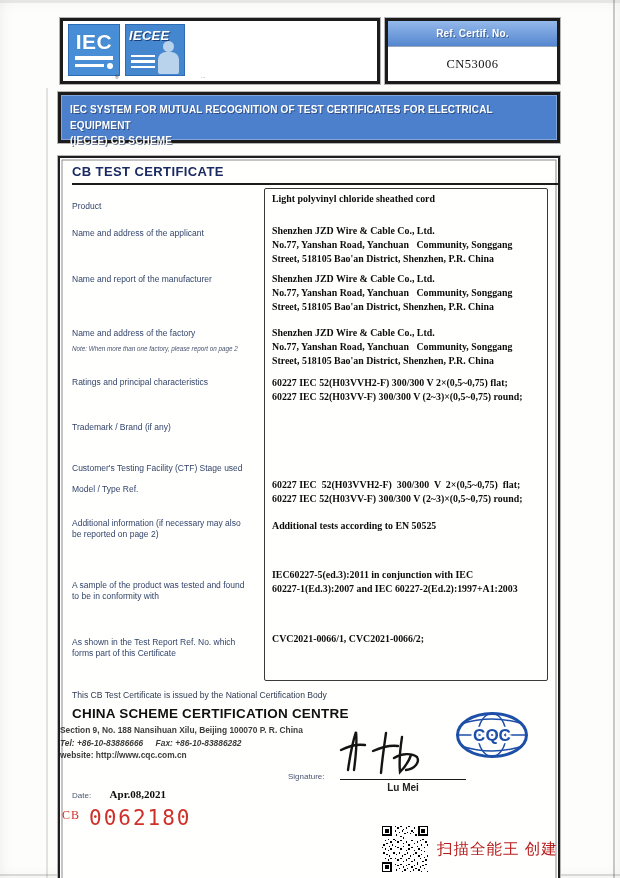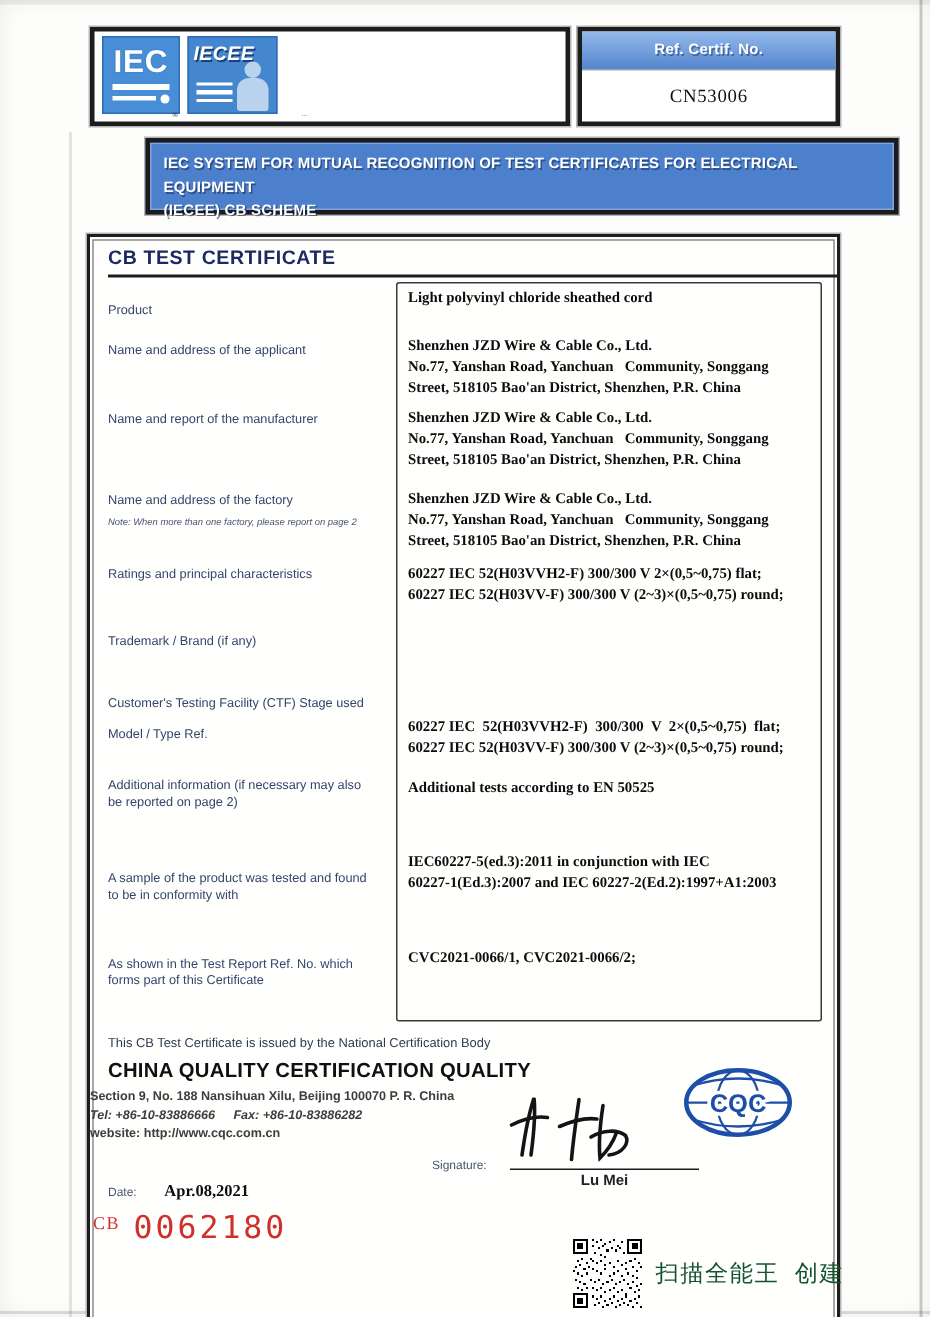--- a/index.html
+++ b/index.html
@@ -63,21 +63,20 @@
   }
 
   
   .banner {
     position:absolute; left:58px; top:92px; width:502px; height:51px;
     border:3px solid #1b1b1b; background:#4d80cc;
     box-shadow: inset 0 0 0 1px rgba(255,255,255,.3), 0 0 0 1px #b5b5b5;
     color:#fff; font-weight:bold; font-size:10px; line-height:1.55; letter-spacing:.15px;
     padding:7px 9px; white-space:pre-line;
     text-shadow:1px 1px 0 rgba(25,45,90,.6);
-    margin-left:39px;
   }
 
   
   .cert-box {
     position:absolute; left:58px; top:156px; width:502px; height:760px;
     background:#fffffe; border:2.5px solid #1e1e1e;
     box-shadow: inset 0 0 0 1.5px #fff, inset 0 0 0 2.5px #8a8a8a, 0 0 0 1px #b5b5b5;
   }
   .cert-title {
     margin:6px 0 0 12px; color:#1b2a63; font-weight:bold; font-size:13px; letter-spacing:.4px;
@@ -121,21 +120,21 @@
   .sig-label { position:absolute; left:0; top:44px; font-size:8px; color:#4a5470; }
   .sig-line { position:absolute; left:52px; top:51px; width:126px; border-top:1.6px solid #1a1a1a; }
   .sig-name { position:absolute; left:52px; top:54px; width:126px; text-align:center; font-weight:bold; font-size:10px; color:#222; }
 
   
   .cb-line { position:absolute; left:62px; top:806px; color:#d0302a; }
   .cb-prefix { font-family:"Liberation Serif", serif; font-size:12px; letter-spacing:1px; vertical-align:6px; }
   .cb-digits { font-family:"DejaVu Sans Mono", monospace; font-size:21px; letter-spacing:2px; margin-left:9px; }
 
   .qr-block { position:absolute; left:382px; top:826px; display:flex; align-items:center; gap:9px; }
-  .scan-caption { font-size:15.5px; color:#14532d; letter-spacing:1px; font-family:Liberation Mono, monospace; }
+  .scan-caption { font-size:15.5px; color:#b91c1c; letter-spacing:1px; font-family:Liberation Sans, sans-serif; }
 </style>
 </head>
 <body>
 
 <div class="page">
   <div class="edge-top"></div>
   <div class="edge-left"></div>
   <div class="edge-right"></div>
   <div class="edge-bottom"></div>
 
@@ -212,21 +211,21 @@
         <div class="vcell rh7">60227 IEC  52(H03VVH2-F)  300/300  V  2×(0,5~0,75)  flat;
 60227 IEC 52(H03VV-F) 300/300 V (2~3)×(0,5~0,75) round;</div>
         <div class="vcell rh8">Additional tests according to EN 50525</div>
         <div class="vcell rh9 p9">IEC60227-5(ed.3):2011 in conjunction with IEC
 60227-1(Ed.3):2007 and IEC 60227-2(Ed.2):1997+A1:2003</div>
         <div class="vcell rh10">CVC2021-0066/1, CVC2021-0066/2;</div>
       </div>
     </div>
 
     <div class="issued">This CB Test Certificate is issued by the National Certification Body</div>
-    <div class="ncb-name">CHINA QUALITY CERTIFICATION QUALITY</div>
+    <div class="ncb-name">CHINA SCHEME CERTIFICATION CENTRE</div>
     <div class="ncb-addr">
       <div>Section 9, No. 188 Nansihuan Xilu, Beijing 100070 P. R. China</div>
       <div class="ncb-telfax">
         <span>Tel: +86-10-83886666</span>
         <span class="fax">Fax: +86-10-83886282</span>
       </div>
       <div>website: http://www.cqc.com.cn</div>
     </div>
 
     <div class="cqc-logo">

